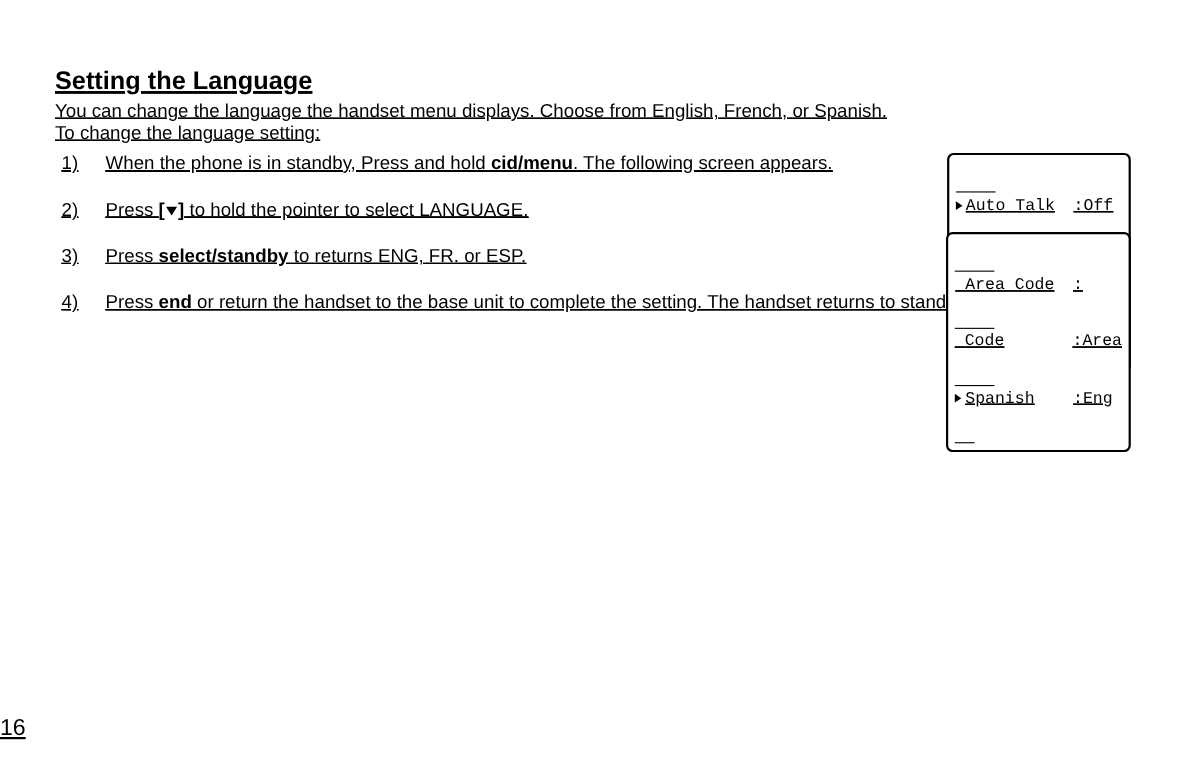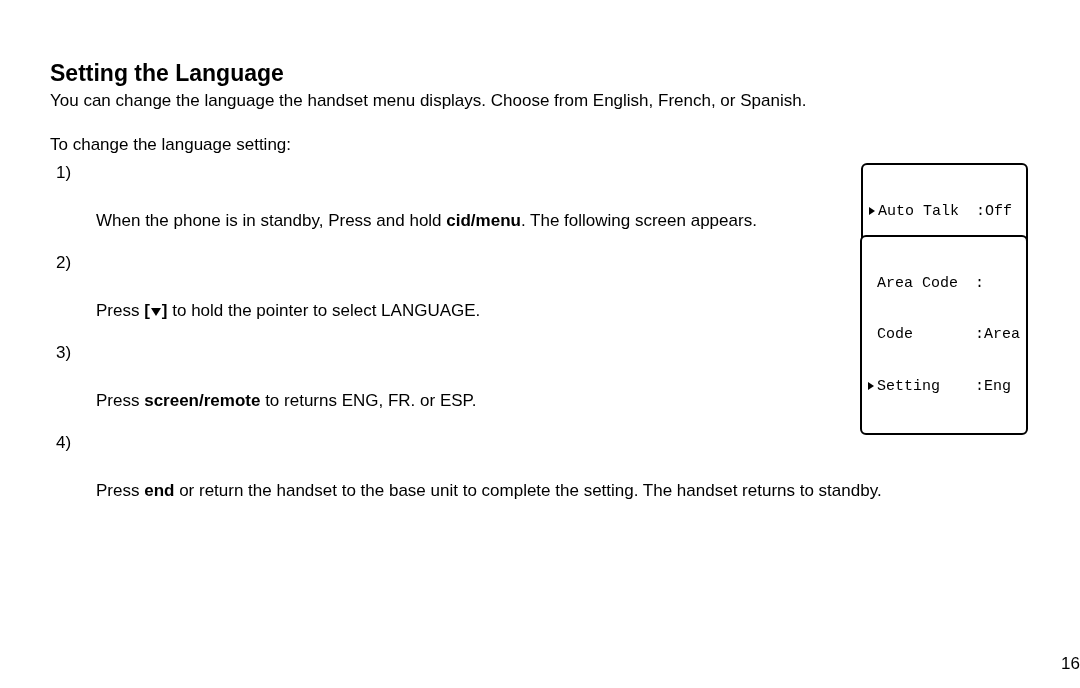--- a/index.html
+++ b/index.html
@@ -1,53 +1,51 @@
 <!DOCTYPE html>
 <html><head>
   <meta charset="utf-8">
   <style>
-    * { box-sizing: border-box; margin: 0; padding: 0; }
+    * { box-sizing: border-box; margin: 0; padding: 0; text-decoration: underline; }
     body {
       font-family: Arial, Helvetica, sans-serif;
       font-size: 17px;
       color: #000;
       width: 1080px;
       height: 688px;
       padding: 60px 50px 0 50px;
       position: relative;
       background: #fff;
     }
     h1 {
       font-size: 23px;
       font-weight: bold;
       margin-bottom: 4px;
     }
     .intro {
     }
     .lead {
       margin-bottom: 8px;
-      margin-top: 24px;
     }
     .steps {
       position: relative;
     }
     .step {
       display: flex;
       align-items: flex-start;
       gap: 16px;
       margin-bottom: 22px;
     }
     .step-num {
       min-width: 30px;
       padding-left: 6px;
     }
     .step-text {
       flex: 1;
       padding-right: 220px;
-      margin-top: 48px;
     }
     .step-text.full {
       padding-right: 0;
     }
     .down-icon {
       display: inline-block;
       width: 0;
       height: 0;
       border-left: 5px solid transparent;
       border-right: 5px solid transparent;
@@ -62,21 +60,21 @@
       border-radius: 6px;
       padding: 3px 6px 3px 6px;
       font-family: "Courier New", monospace;
       font-size: 15px;
       line-height: 1.15;
       background: #fff;
       white-space: pre;
     }
     .lcd.lcd1 { top: 0px; }
     .lcd.lcd2 { top: 72px; }
-    .lcd-row { display: flex; }
+    .lcd-row { display: flex; justify-content: center; }
     .lcd-cursor {
       display: inline-block;
       width: 9px;
     }
     .lcd-label {
       display: inline-block;
       min-width: 98px;
     }
     .lcd-val {
       display: inline-block;
@@ -90,22 +88,22 @@
       border-bottom: 4px solid transparent;
       border-left: 6px solid #000;
       margin-right: 1px;
       vertical-align: middle;
     }
     .page-num {
       position: absolute;
       bottom: 14px;
       width: 100%;
       left: 0;
-      text-align: right;
-      font-size: 17px;
+      text-align: left;
+      font-size: 21px;
     }
     b { font-weight: bold; }
   </style>
 </head>
 <body>
 
 <h1>Setting the Language</h1>
 <p class="intro">You can change the language the handset menu displays. Choose from English, French, or Spanish.</p>
 <p class="lead">To change the language setting:</p>
 
@@ -121,38 +119,38 @@
   <div class="step">
     <span class="step-num">2)</span>
     <span class="step-text">
       <span>Press </span><b><span>[</span><span class="down-icon"></span><span>]</span></b><span> to hold the pointer to select LANGUAGE.</span>
     </span>
   </div>
 
   <div class="step">
     <span class="step-num">3)</span>
     <span class="step-text">
-      <span>Press </span><b>screen/remote</b><span> to returns ENG, FR. or ESP.</span>
+      <span>Press </span><b>select/standby</b><span> to returns ENG, FR. or ESP.</span>
     </span>
   </div>
 
   <div class="step">
     <span class="step-num">4)</span>
     <span class="step-text full">
       <span>Press </span><b>end</b><span> or return the handset to the base unit to complete the setting. The handset returns to standby.</span>
     </span>
   </div>
 
   <div class="lcd lcd1">
     <div class="lcd-row"><span class="lcd-cursor"><span class="tri"></span></span><span class="lcd-label">Auto Talk</span><span class="lcd-val">:Off</span></div>
     <div class="lcd-row"><span class="lcd-cursor"> </span><span class="lcd-label">CIDCW</span><span class="lcd-val">:On</span></div>
     <div class="lcd-row"><span class="lcd-cursor"> </span><span class="lcd-label">Area Code</span><span class="lcd-val">:</span></div>
   </div>
 
   <div class="lcd lcd2">
     <div class="lcd-row"><span class="lcd-cursor"> </span><span class="lcd-label">Area Code</span><span class="lcd-val">:</span></div>
     <div class="lcd-row"><span class="lcd-cursor"> </span><span class="lcd-label">Code</span><span class="lcd-val">:Area</span></div>
-    <div class="lcd-row"><span class="lcd-cursor"><span class="tri"></span></span><span class="lcd-label">Setting</span><span class="lcd-val">:Eng</span></div>
+    <div class="lcd-row"><span class="lcd-cursor"><span class="tri"></span></span><span class="lcd-label">Spanish</span><span class="lcd-val">:Eng</span></div>
   </div>
 
 </div>
 
 <div class="page-num">16</div>
 
 </body></html>

